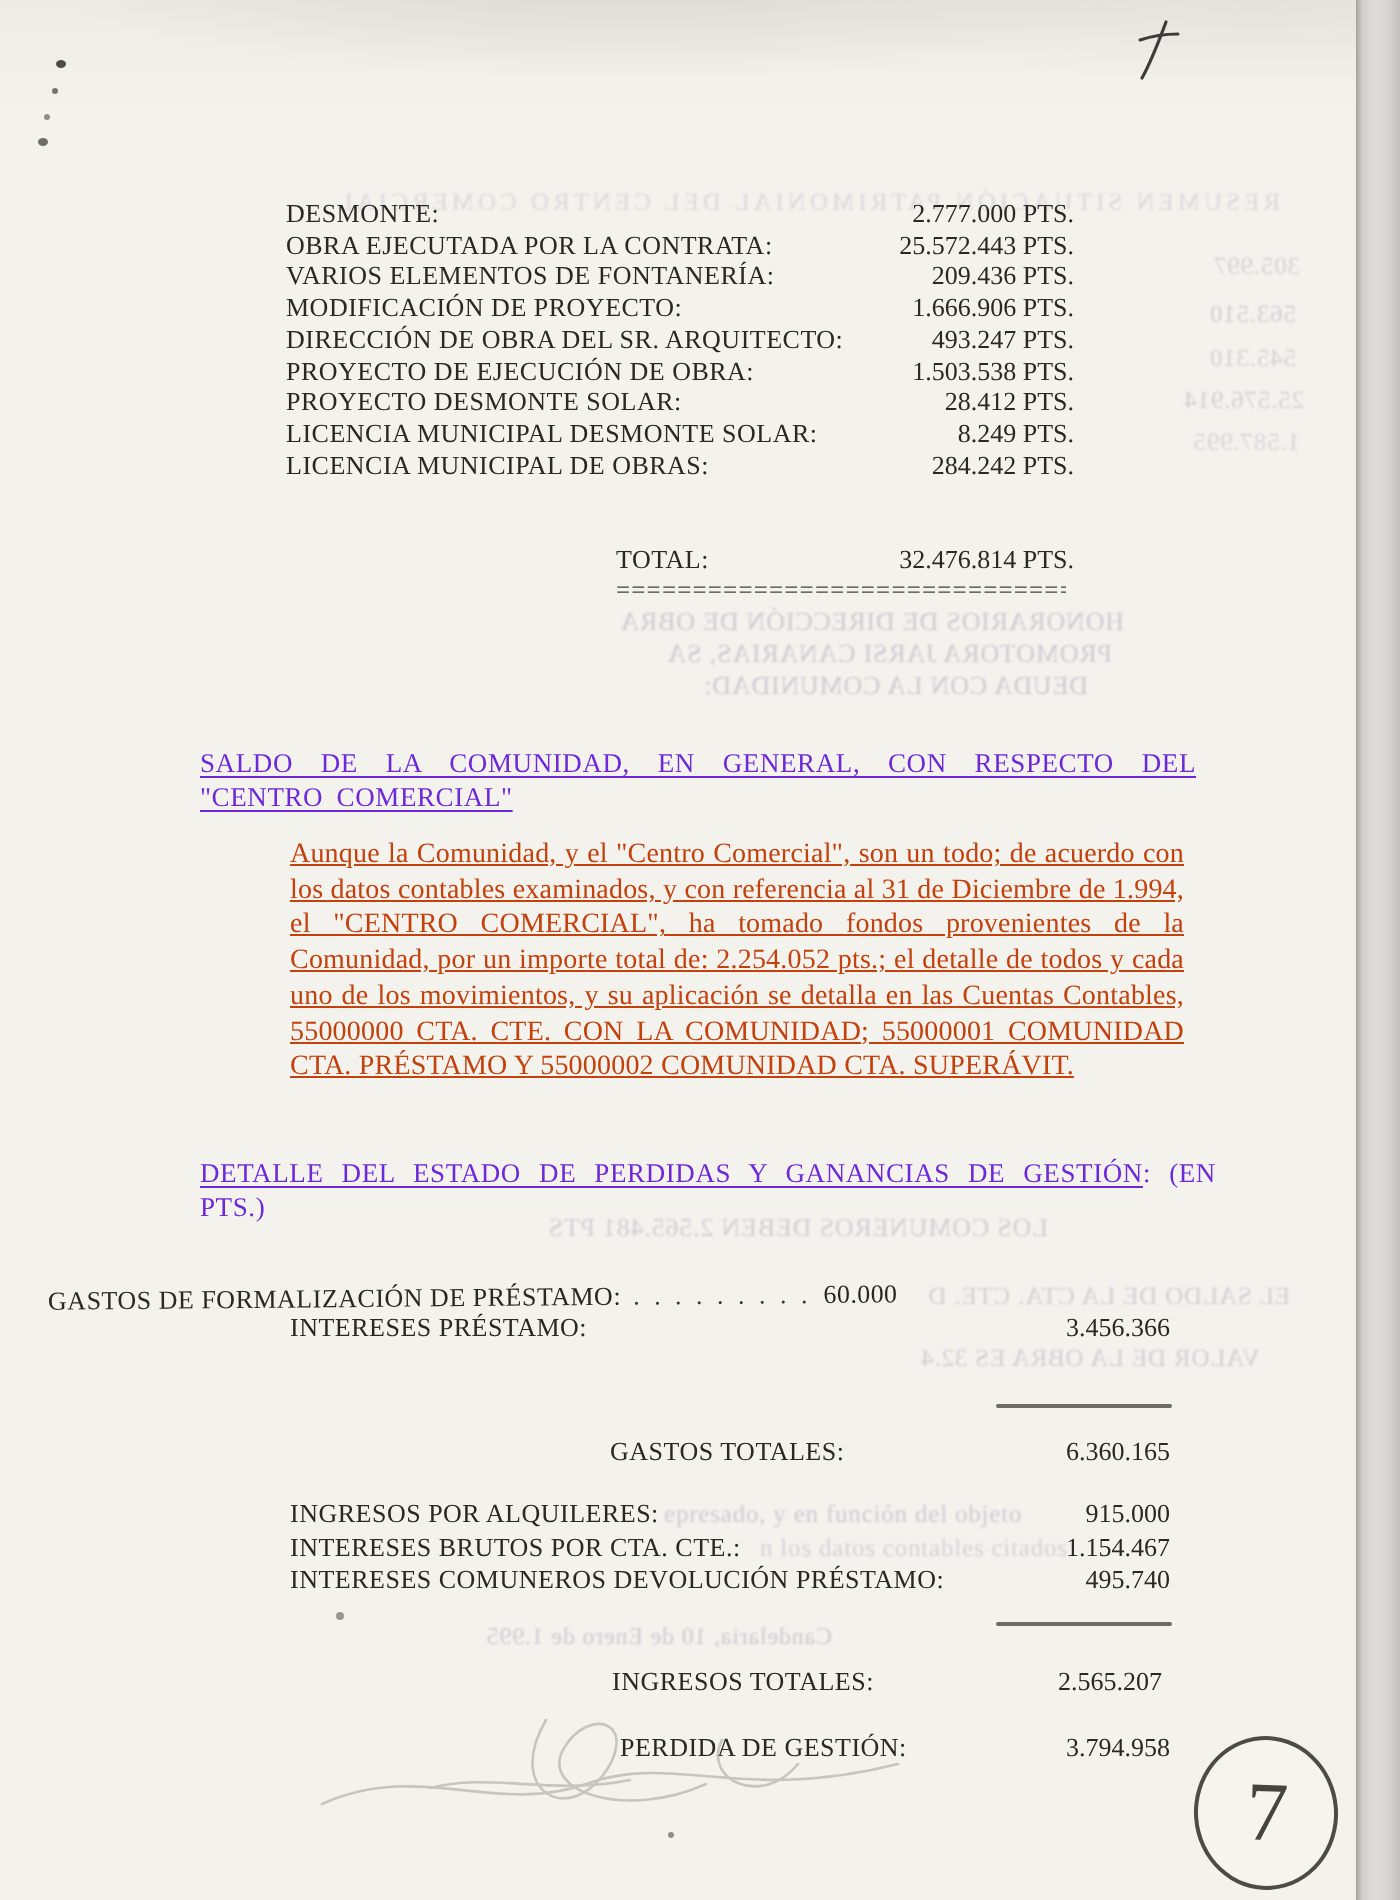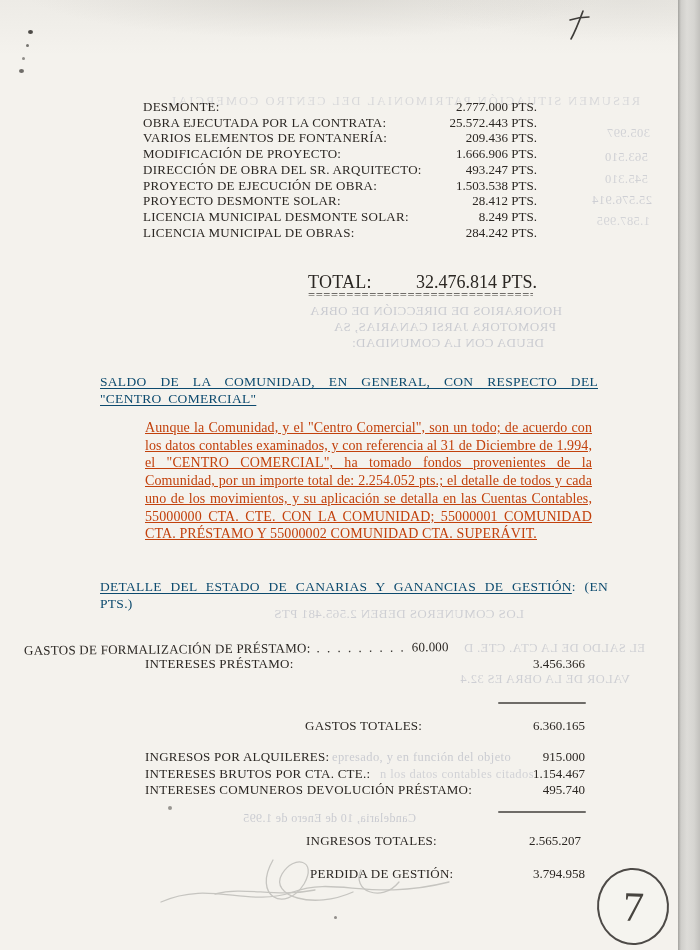--- a/index.html
+++ b/index.html
@@ -17,21 +17,21 @@
       linear-gradient(#edebe6, rgba(244,242,237,0) 55px);
   }
   .abs{position:absolute;}
   .row{display:flex;justify-content:space-between;}
   .lbl{letter-spacing:.25px;white-space:nowrap;}
   .val{white-space:nowrap;}
   .expenses{font-size:13px;line-height:15.7px;}
   .detail{font-size:13px;line-height:16.6px;}
   .heading{
     font-size:13.5px;line-height:16.5px;letter-spacing:.3px;word-spacing:3px;
-    text-align:justify;color:#0c4a6e;
+    text-align:justify;color:#6d28d9;
   }
   .u{text-decoration:underline;text-underline-offset:2px;}
   .para{
     font-size:14px;line-height:17.7px;text-align:justify;color:#c2410c;
     letter-spacing:.1px;
     text-decoration:underline;
   }
   .rule-eq{
     font-size:12.5px;letter-spacing:.6px;color:#45423e;white-space:nowrap;
     overflow:hidden;height:12px;line-height:11px;
@@ -134,31 +134,31 @@
     <div class="row">
       <span class="lbl">LICENCIA MUNICIPAL DESMONTE SOLAR:</span>
       <span class="val">8.249 PTS.</span>
     </div>
     <div class="row">
       <span class="lbl">LICENCIA MUNICIPAL DE OBRAS:</span>
       <span class="val">284.242 PTS.</span>
     </div>
   </div>
 
-  <div class="abs row" style="left:308px;top:272px;width:229px;font-size:18px;">
+  <div class="abs row" style="left:308px;top:272px;width:229px;font-size:13px;">
     <span class="lbl">TOTAL:</span>
     <span class="val">32.476.814 PTS.</span>
   </div>
   <div class="abs rule-eq" style="left:308px;top:290px;width:225px;">============================================</div>
 
   <div class="abs heading u" style="left:100px;top:374px;width:498px;">SALDO DE LA COMUNIDAD, EN GENERAL, CON RESPECTO DEL "CENTRO COMERCIAL"</div>
 
   <div class="abs para" style="left:145px;top:419px;width:447px;">Aunque la Comunidad, y el "Centro Comercial", son un todo; de acuerdo con los datos contables examinados, y con referencia al 31 de Diciembre de 1.994,  el "CENTRO COMERCIAL",  ha tomado fondos provenientes de la Comunidad, por un importe total de: 2.254.052 pts.; el detalle de todos y cada uno de los movimientos, y su aplicación se detalla en las Cuentas Contables, 55000000 CTA. CTE. CON LA COMUNIDAD; 55000001 COMUNIDAD CTA. PRÉSTAMO Y 55000002 COMUNIDAD CTA. SUPERÁVIT.</div>
 
-  <div class="abs heading" style="left:100px;top:579px;width:508px;"><span class="u">DETALLE DEL ESTADO DE CANARIAS Y GANANCIAS DE GESTIÓN</span><span>: (EN PTS.)</span></div>
+  <div class="abs heading" style="left:100px;top:579px;width:508px;"><span class="u">DETALLE DEL ESTADO DE PERDIDAS Y GANANCIAS DE GESTIÓN</span><span>: (EN PTS.)</span></div>
 
   <div class="abs formal-row" style="left:24px;top:641px;">
     <span class="lbl">GASTOS DE FORMALIZACIÓN DE PRÉSTAMO:</span>
     <span class="leader">. . . . . . . . .</span>
     <span class="val">60.000</span>
   </div>
 
   <div class="abs detail" style="left:145px;top:656px;width:440px;">
     <div class="row">
       <span class="lbl">INTERESES PRÉSTAMO:</span>

